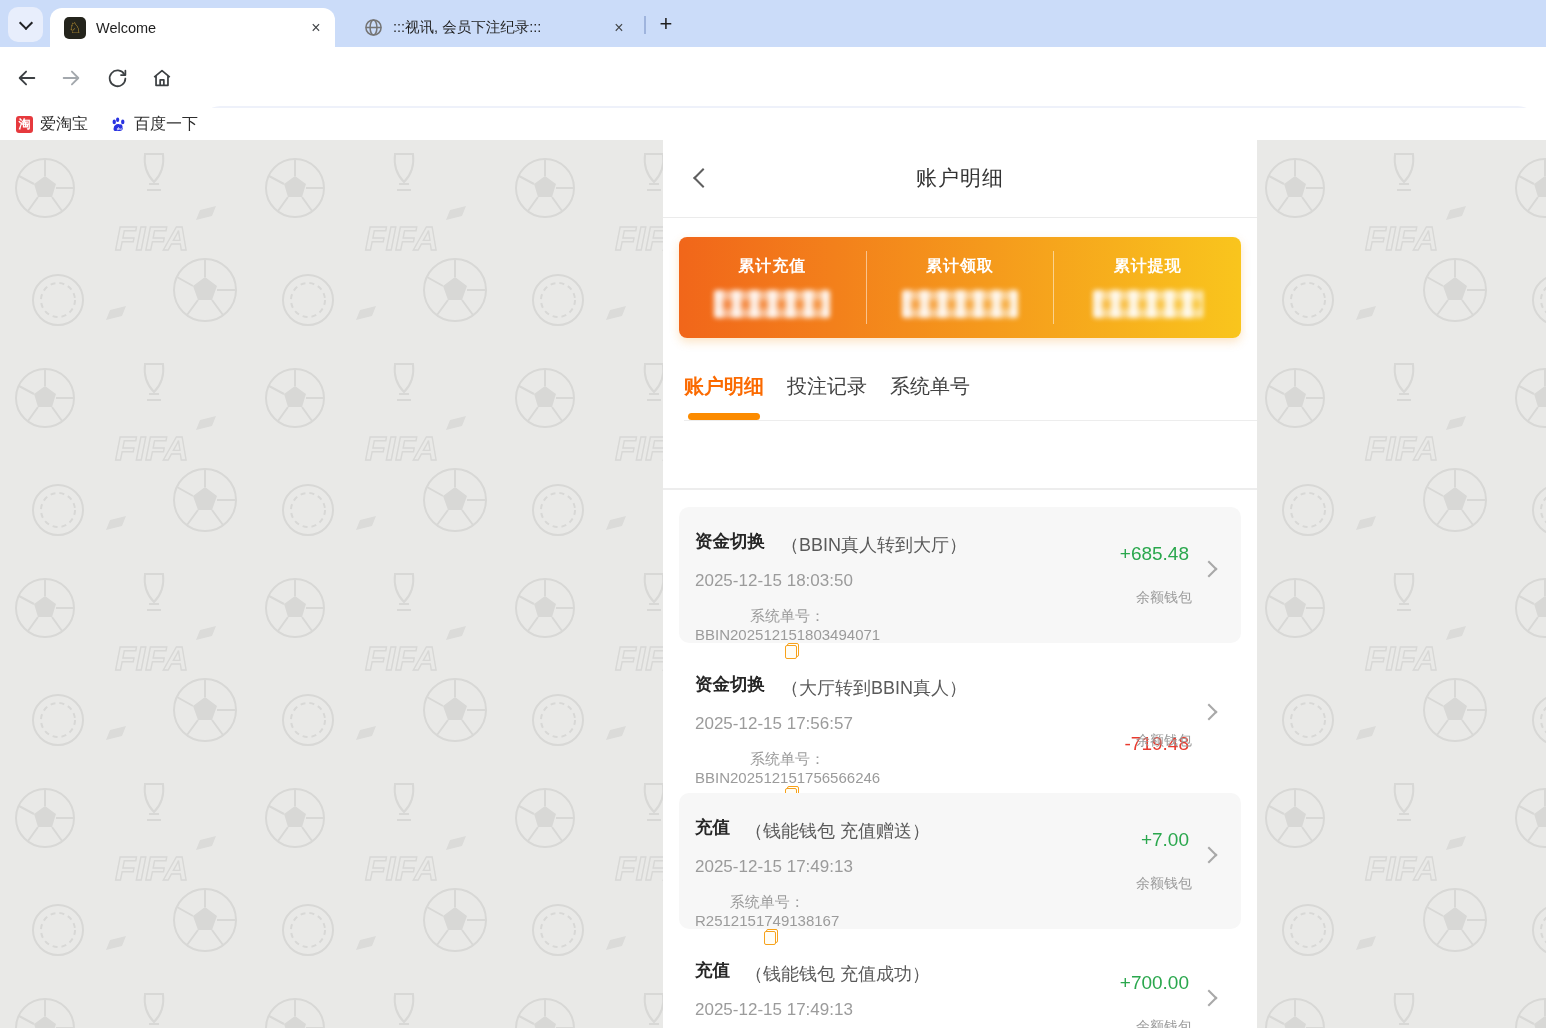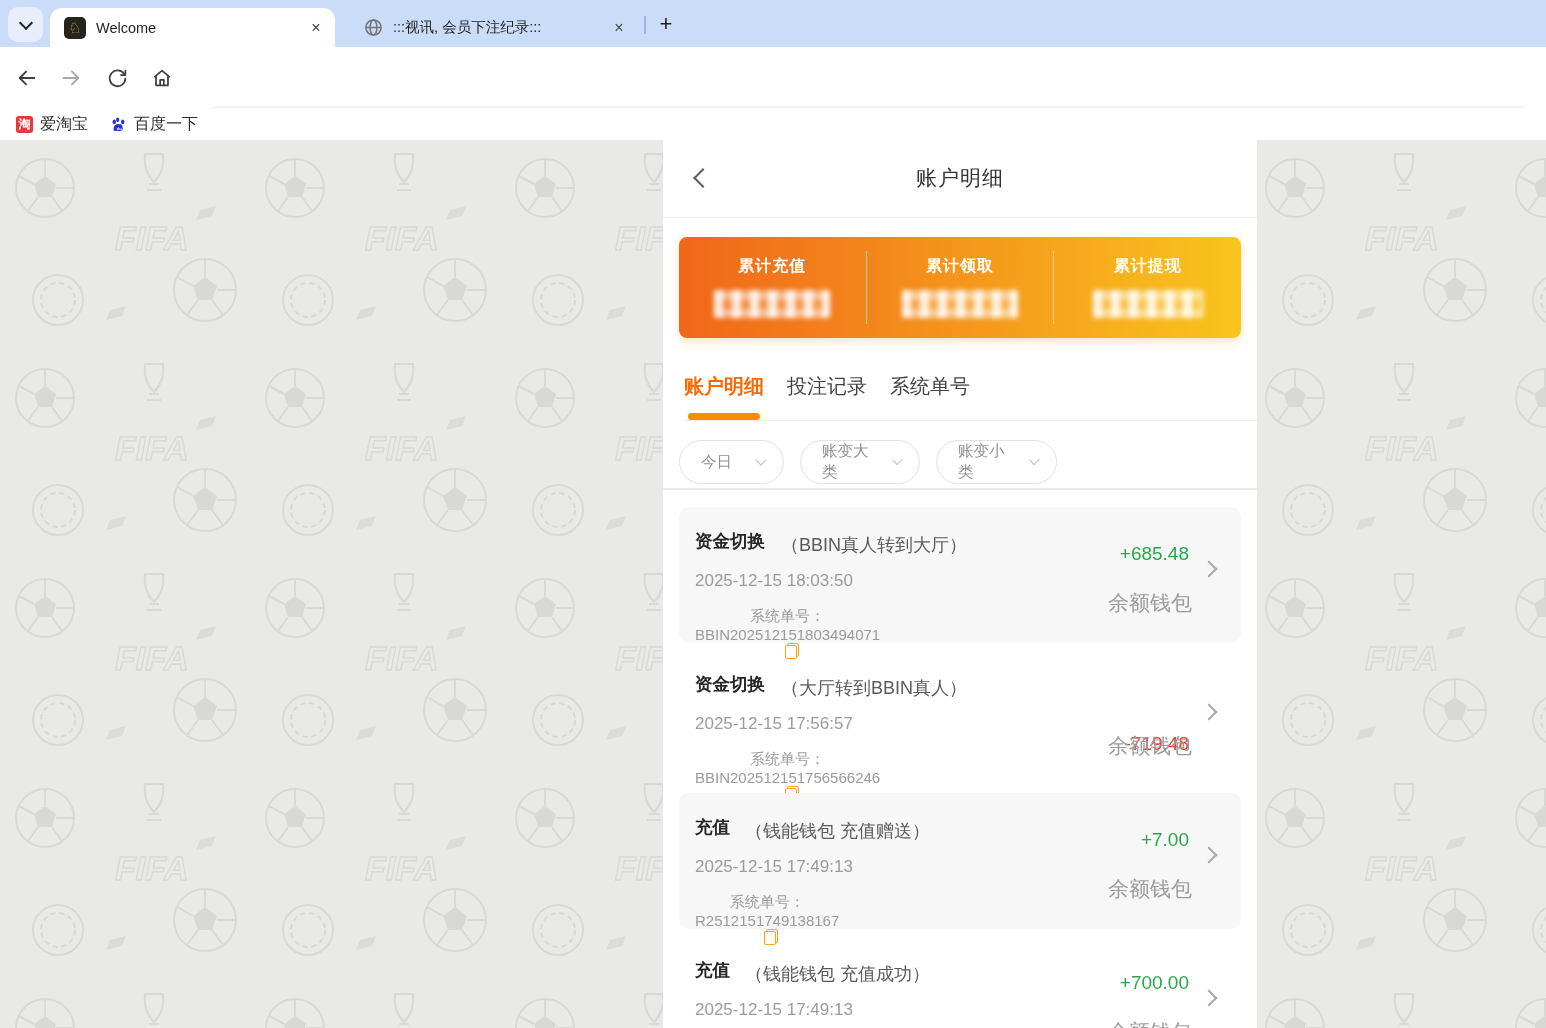--- a/index.html
+++ b/index.html
@@ -91,21 +91,21 @@
   .row-date { position:absolute; left:16px; top:64px; font-size:17px; color:#9b9b9b; }
   .row-order { position:absolute; left:16px; top:100px; font-size:15px; color:#9b9b9b; display:flex; align-items:center;flex-direction:column; }
   .copy-ic { position:relative; width:14px; height:16px; margin-left:8px; display:inline-block; }
   .copy-ic::before { content:""; position:absolute; right:0; top:0; width:10px; height:12px;
     border:1.6px solid #f7a21b; border-radius:2px; }
   .copy-ic::after { content:""; position:absolute; left:0; bottom:0; width:10px; height:12px;
     border:1.6px solid #f7a21b; border-radius:2px; background:#fffdf6; }
   .row-amount { position:absolute; right:52px; top:36px; font-size:19px; }
   .row-amount.pos { color:#2aa74d; }
   .row-amount.neg { color:#e83a2e;margin-top:47px; }
-  .row-wallet { position:absolute; right:49px; top:82px; font-size:21px; color:#9b9b9b; }
+  .row-wallet { position:absolute; right:49px; top:82px; font-size:14px; color:#9b9b9b; }
   .row-chev { position:absolute; right:26px; top:56px; width:12px; height:12px;
     border-style:solid; border-color:#a8a8a8; border-width:0 2.6px 2.6px 0; transform:rotate(-45deg); cursor:pointer; }
 </style>
 </head>
 <body>
 
 <div class="tabstrip">
   <div class="tab-search">
     <span class="chev chev-down-dark"></span>
   </div>
@@ -241,34 +241,20 @@
         <span class="tab-underline"></span>
       </div>
       <div class="p-tab">
         <span>投注记录</span>
       </div>
       <div class="p-tab">
         <span>系统单号</span>
       </div>
     </div>
 
-    <div class="p-filters">
-      <div class="pill p1">
-        <span class="pill-label">今日</span>
-        <span class="caret"></span>
-      </div>
-      <div class="pill p2">
-        <span class="pill-label">账变大类</span>
-        <span class="caret"></span>
-      </div>
-      <div class="pill p3">
-        <span class="pill-label">账变小类</span>
-        <span class="caret"></span>
-      </div>
-    </div>
 
     <div class="sep"></div>
 
     <div class="list">
 
       <div class="row shade">
         <span class="row-title">资金切换</span>
         <span class="row-detail" style="left:102px;">（BBIN真人转到大厅）</span>
         <span class="row-date">2025-12-15 18:03:50</span>
         <span class="row-order">

